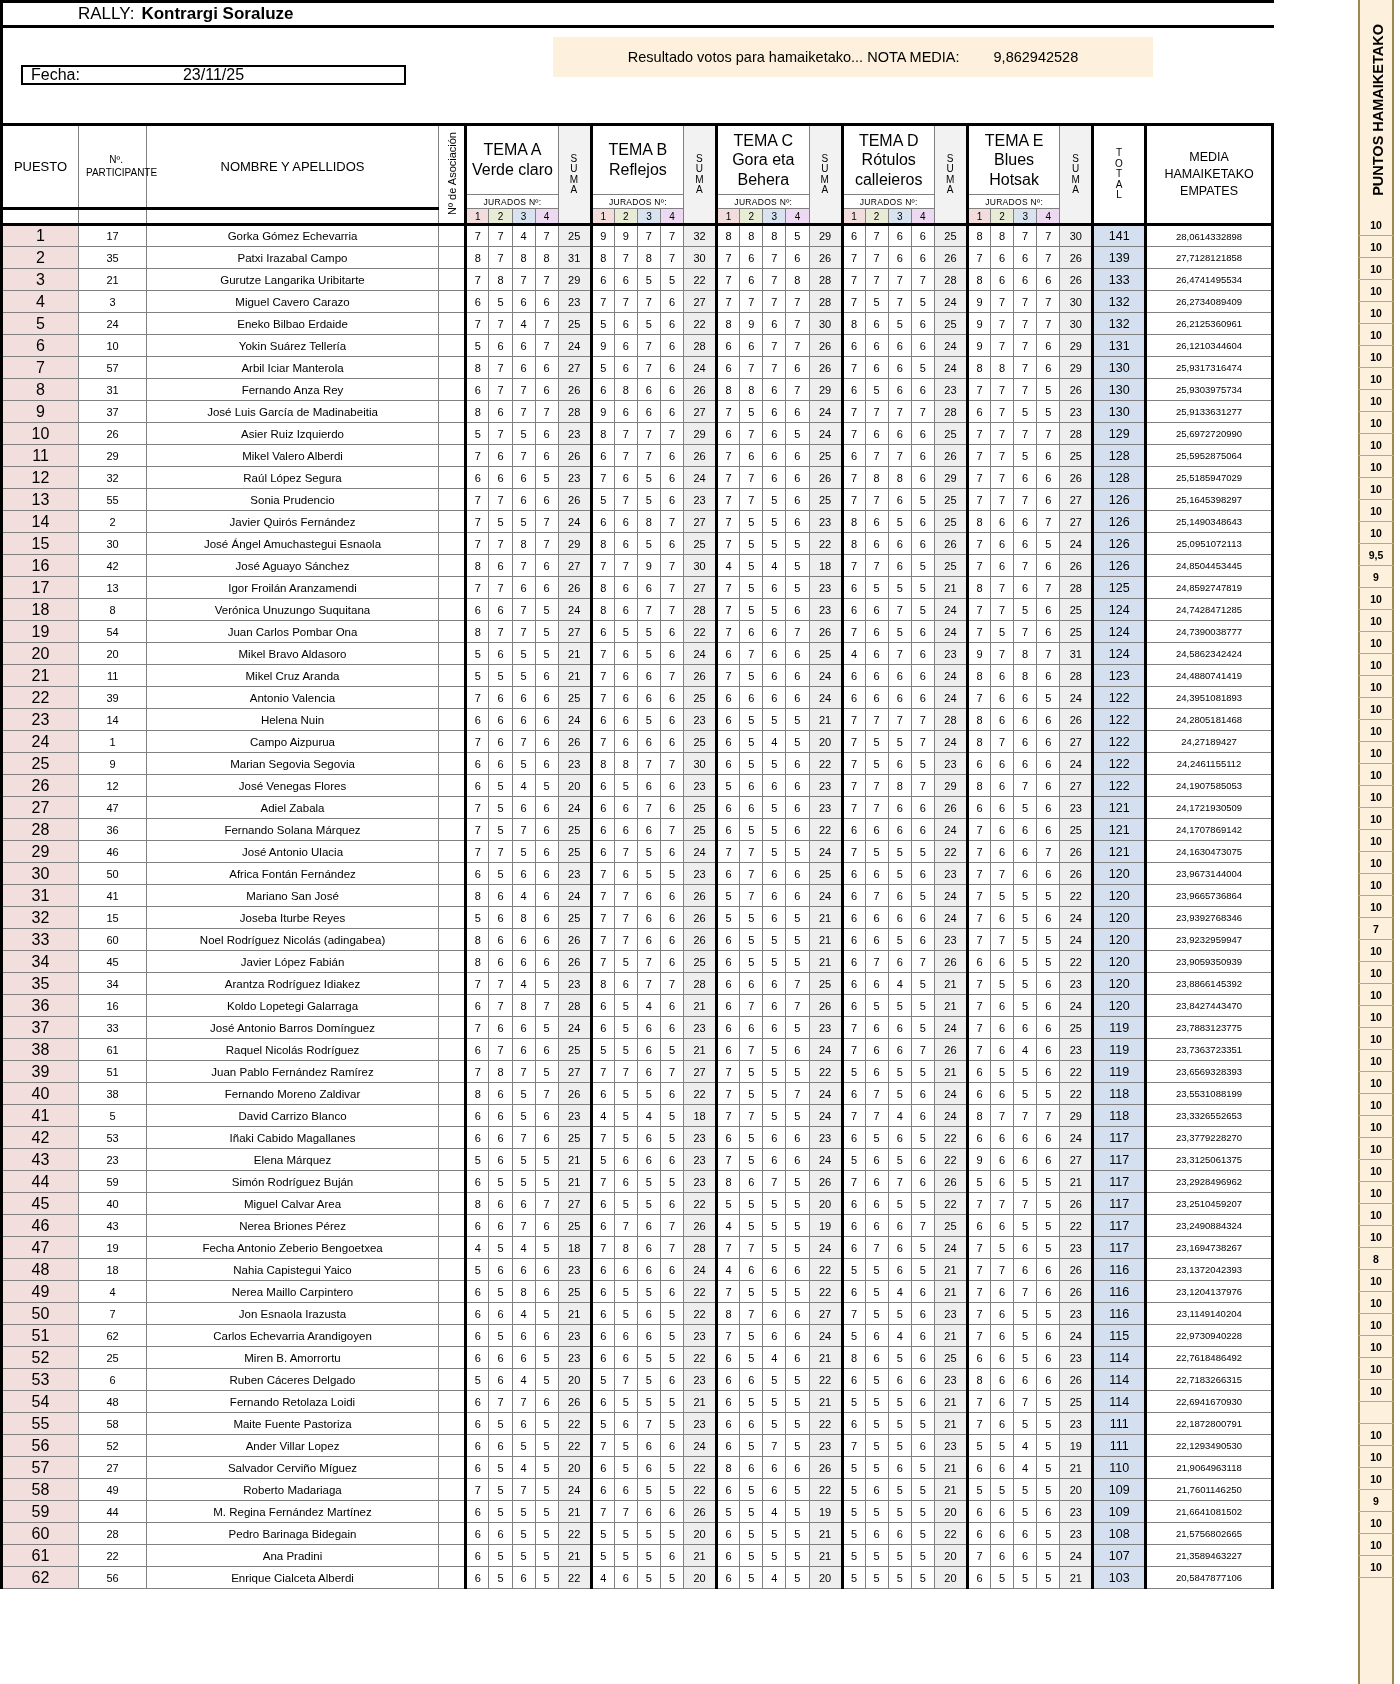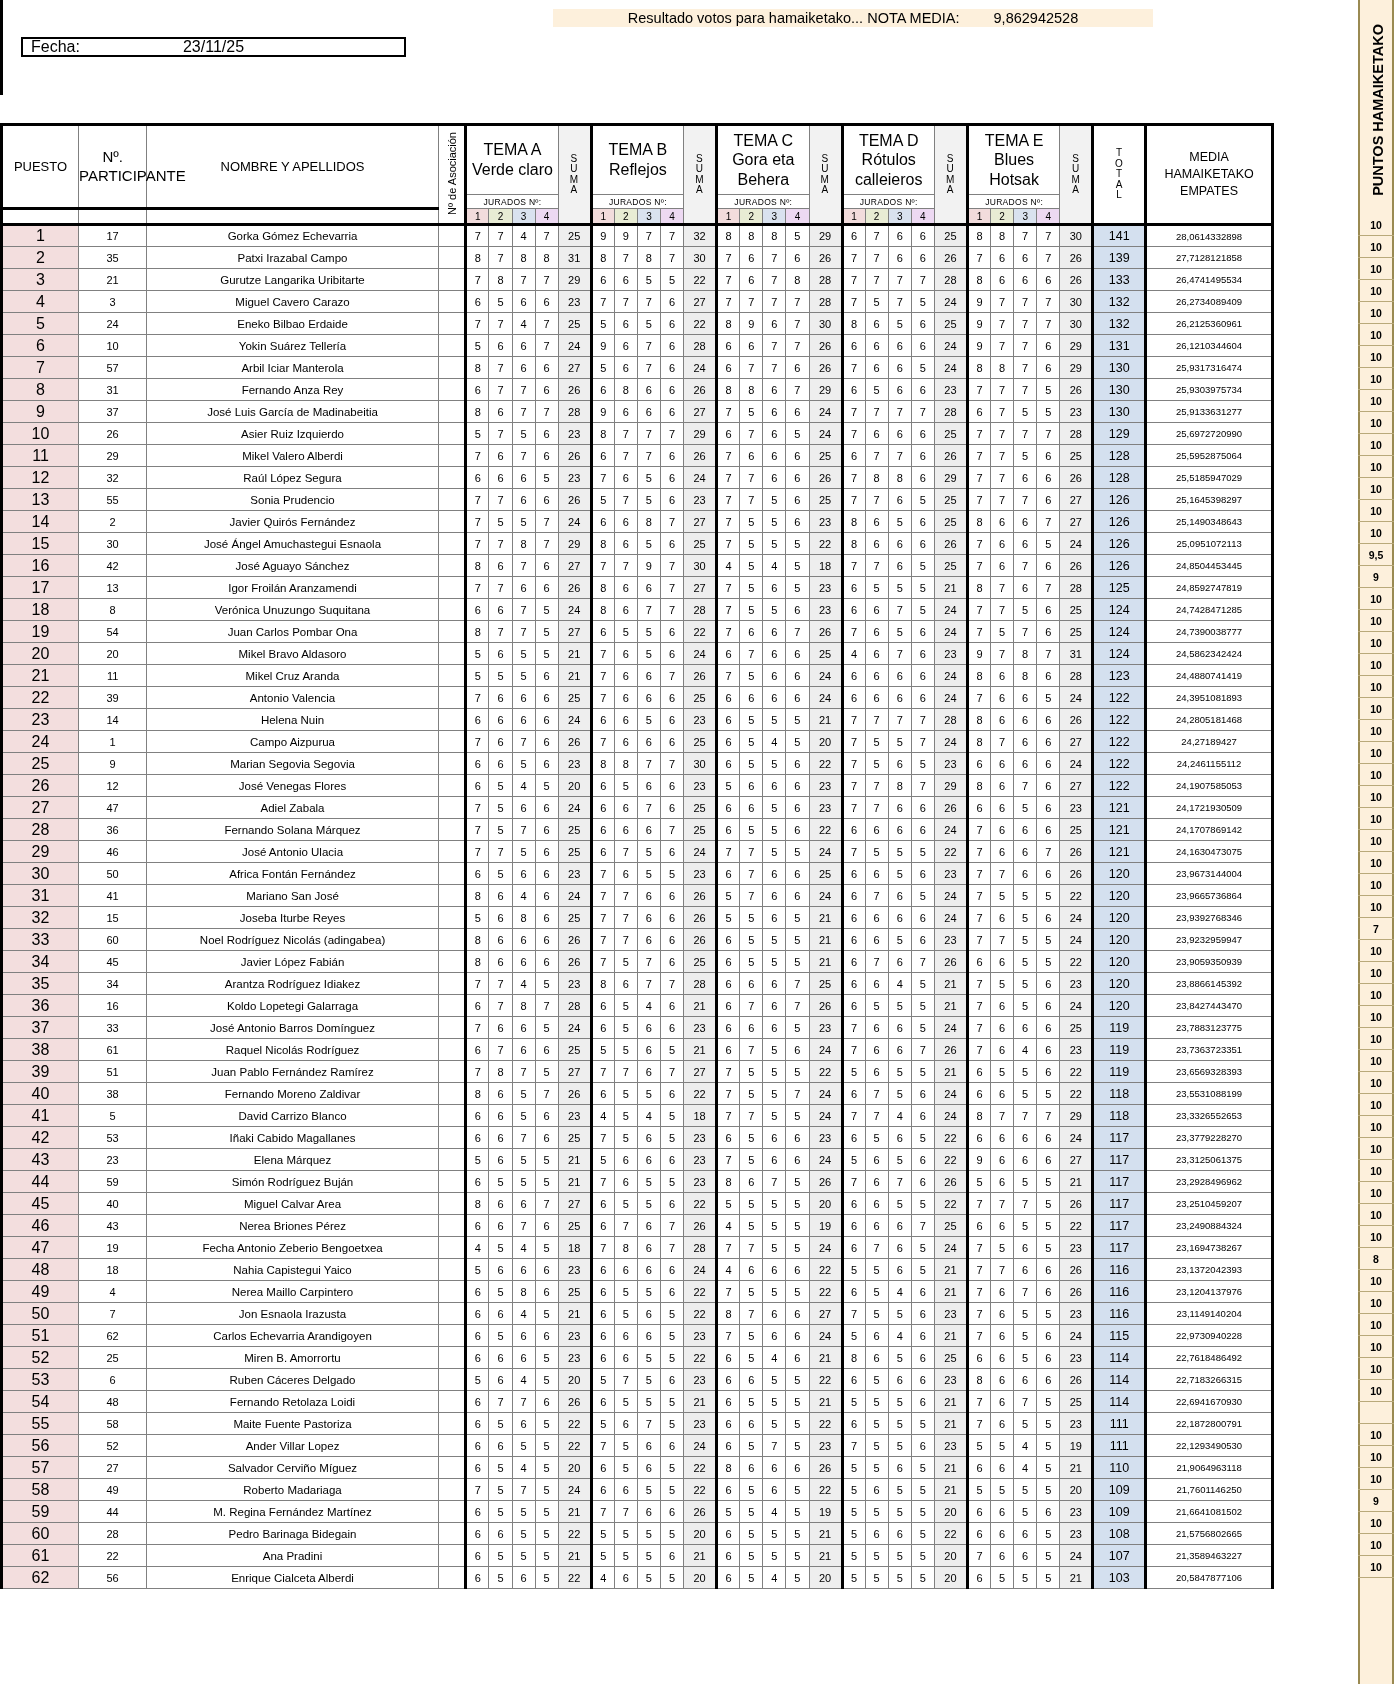--- a/index.html
+++ b/index.html
@@ -43,21 +43,21 @@
     width: 385px; height: 20px;
     border: 2px solid #000;
     display: flex; align-items: center;
     font-size: 16px;
   }
   .fecha-box .lbl { padding-left: 8px; }
   .fecha-box .val { position: absolute; left: 0; right: 0; text-align: center; }
 
   .nota-box {
     position: absolute; left: 550px; top: -28px;
-    width: 600px; height: 18px;
+    width: 600px; height: 40px;
     background: #fdf0dc;
     display: flex; align-items: center; justify-content: center;
     font-size: 14.5px;
     gap: 34px;
   }
   .band3 { height: 22px; width: 1274px; border-left: 3px solid #000; }
 
   
   .puntos-strip {
     position: absolute; right: 6px; top: 0;
@@ -164,20 +164,24 @@
   }
 
   .table-area { position: absolute; left: 0; top: 123px; }
 </style>
 </head>
 <body>
 
 <div id="page">
 
   <div class="top-wrap">
+    <div class="rally-bar">
+      <span class="lbl">RALLY:</span>
+      <span class="val">Kontrargi Soraluze</span>
+    </div>
     <div class="band2"></div>
     <div class="fecha-row">
       <div class="fecha-box">
         <span class="lbl">Fecha:</span>
         <span class="val">23/11/25</span>
       </div>
       <div class="nota-box">
         <span>Resultado votos para hamaiketako... NOTA MEDIA:</span>
         <span>9,862942528</span>
       </div>
@@ -286,21 +290,21 @@
           <col class="c-j">
           <col class="c-j">
           <col class="c-j">
           <col class="c-suma">
         <col class="c-total">
           <col class="c-media">
       </colgroup>
       <thead>
         <tr style="height:70px;">
           <td class="hd thick-l thick-t thick-b" rowspan="2" style="font-size:13px;">PUESTO</td>
-          <td class="hd thick-t thick-b" rowspan="2" style="font-size:15px;line-height:1.25;">
+          <td class="hd thick-t thick-b" rowspan="2" style="font-size:10px;line-height:1.25;padding-left:7px;">
             <div>Nº.</div>
             <div>PARTICIPANTE</div>
           </td>
           <td class="hd thick-t thick-b" rowspan="2" style="font-size:13px;margin-top:31px;">NOMBRE Y APELLIDOS</td>
           <td class="hd thick-t thick-b rot" rowspan="3">
             <span>Nº de Asociación</span>
           </td>
 
           <td class="hd thick-t tema-head thick-l" colspan="4">
             <div>TEMA A</div>

